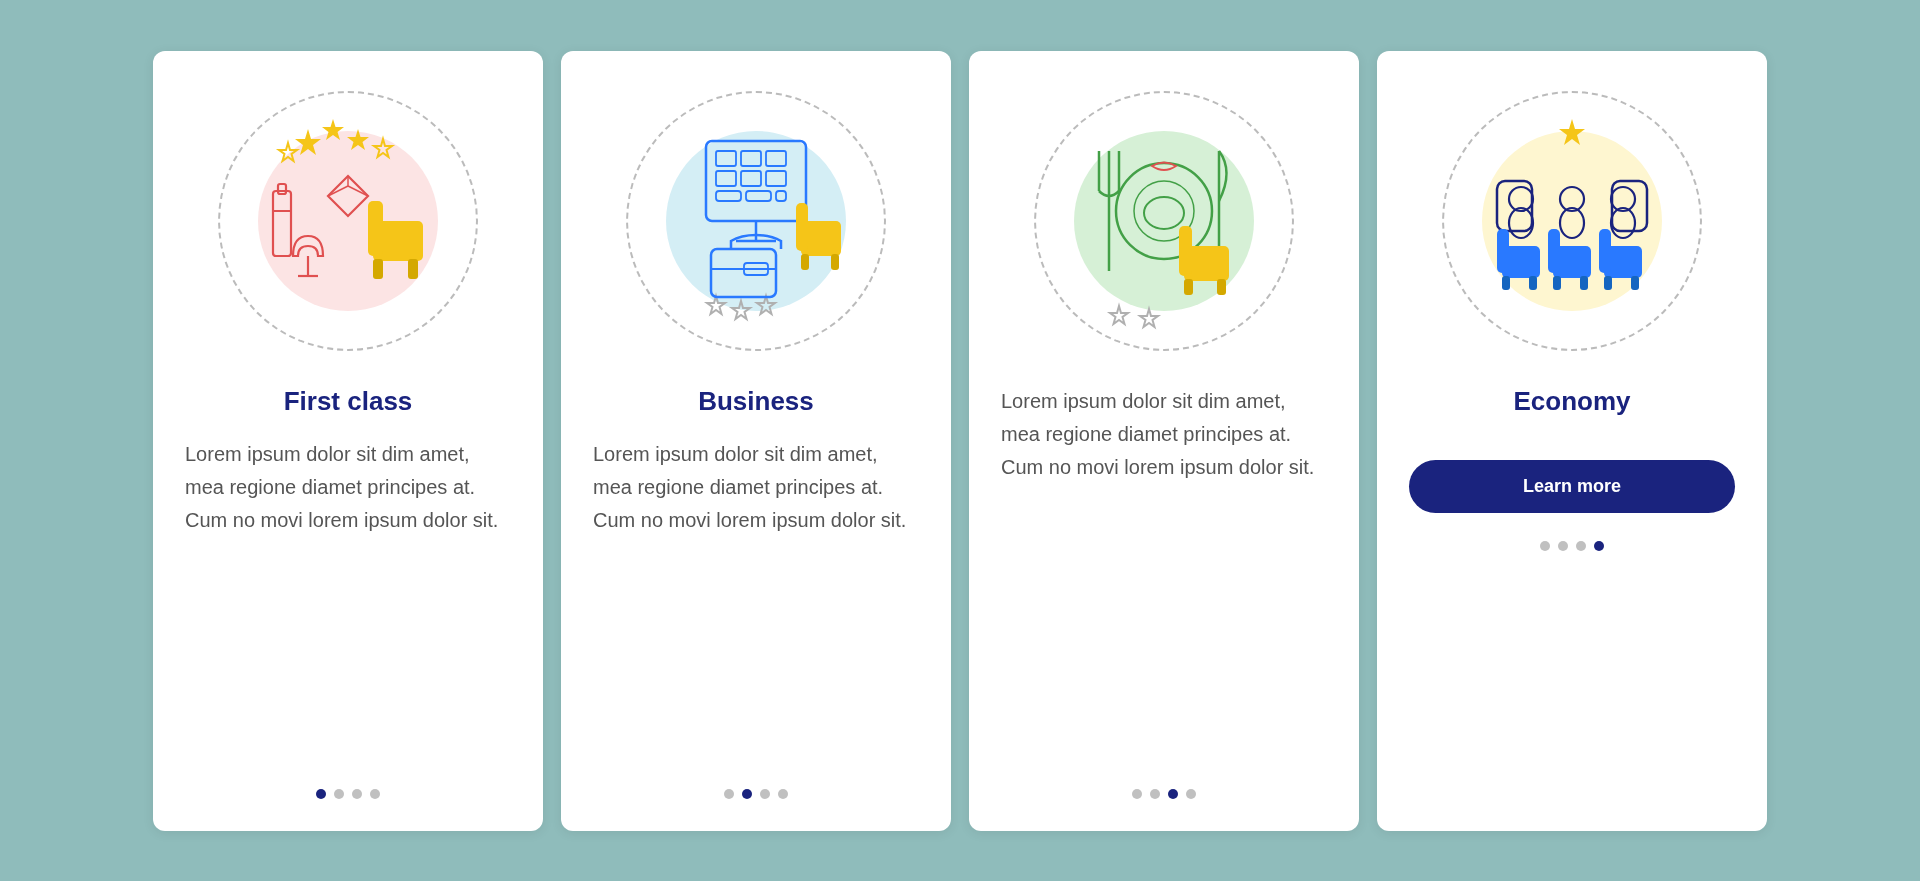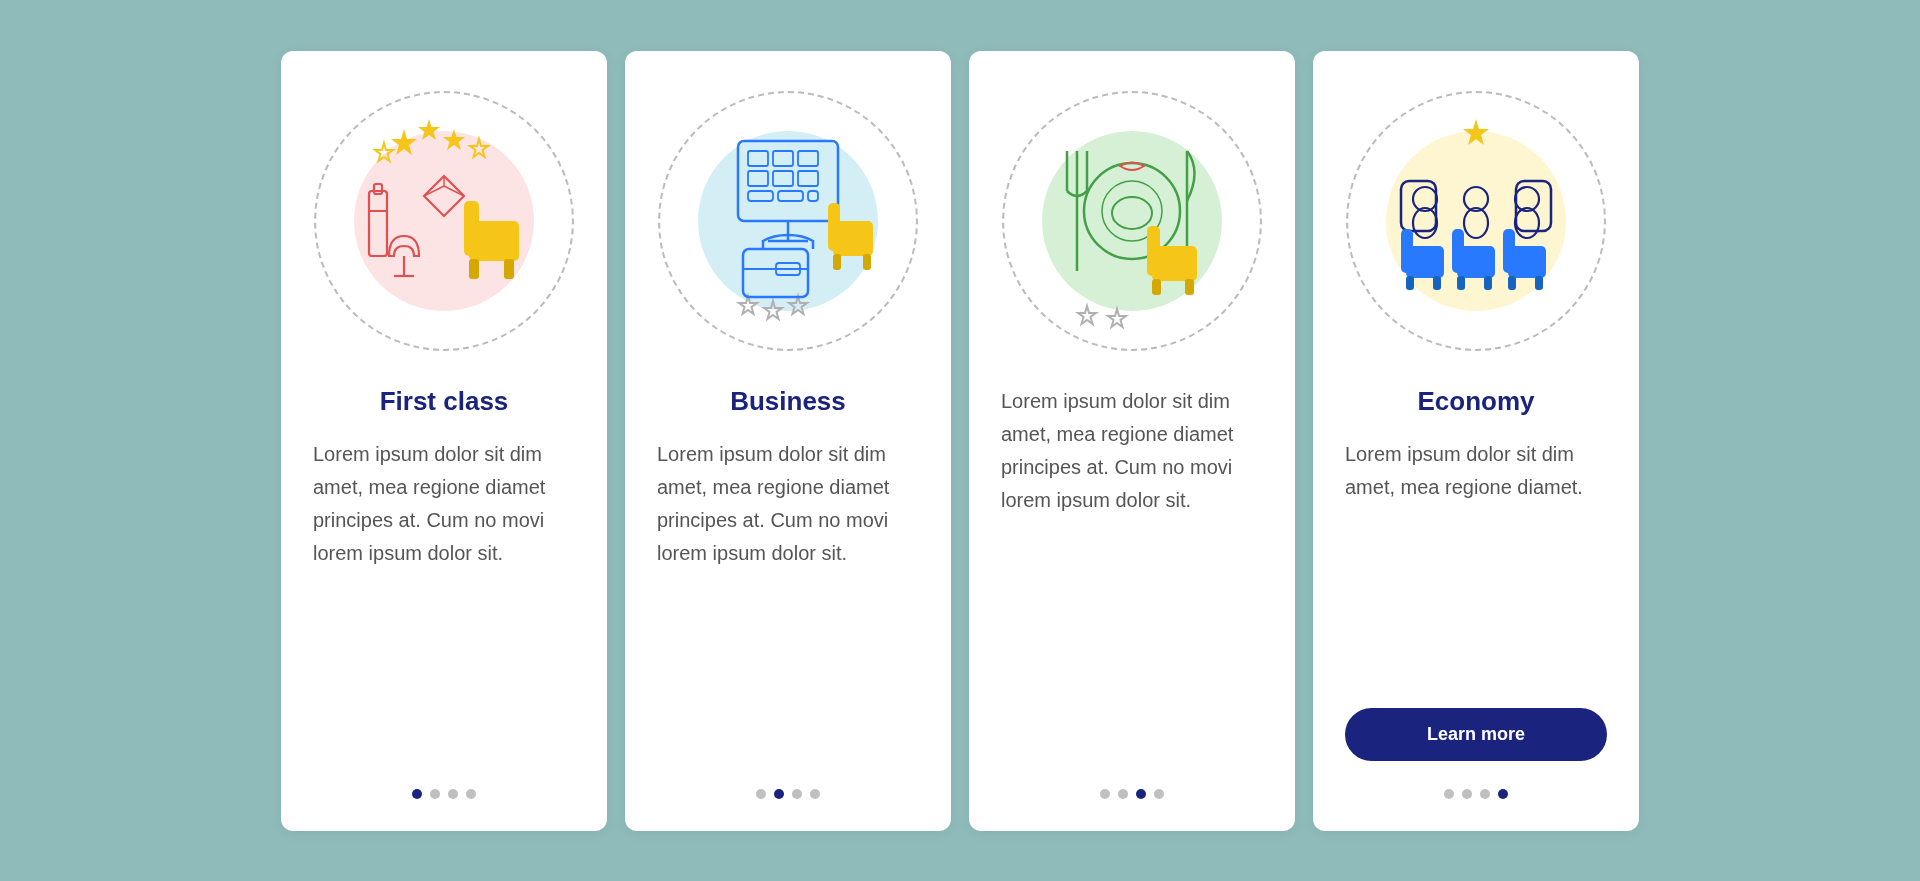--- a/index.html
+++ b/index.html
@@ -14,21 +14,21 @@
       overflow: hidden;
     }
     .cards-container {
       display: flex;
       gap: 18px;
       padding: 40px;
     }
     .card {
       background: #ffffff;
       border-radius: 12px;
-      width: 326px;
+      width: 390px;
       min-height: 780px;
       display: flex;
       flex-direction: column;
       align-items: center;
       padding: 30px 32px 32px;
       box-shadow: 0 2px 12px rgba(0,0,0,0.08);
       position: relative;
     }
     .illustration-container {
       width: 280px;
@@ -86,20 +86,21 @@
     .learn-more-btn {
       display: block;
       background-color: #1a237e;
       color: #fff;
       border: none;
       border-radius: 30px;
       padding: 16px 50px;
       font-size: 18px;
       font-weight: 600;
       cursor: pointer;
+      margin-top: 22px;
       width: 100%;
       text-align: center;
     }
     .dots-row {
       display: flex;
       gap: 8px;
       margin-top: 28px;
       justify-content: center;
     }
     .dot {
@@ -282,21 +283,20 @@
 
         <rect x="162" y="155" width="38" height="32" rx="5" fill="#2979ff"></rect>
         <rect x="157" y="138" width="12" height="44" rx="5" fill="#2979ff"></rect>
         <rect x="162" y="185" width="8" height="14" rx="3" fill="#1565c0"></rect>
         <rect x="189" y="185" width="8" height="14" rx="3" fill="#1565c0"></rect>
         <ellipse cx="181" cy="132" rx="12" ry="15" fill="none" stroke="#1a237e" stroke-width="2.2"></ellipse>
         <circle cx="181" cy="108" r="12" fill="none" stroke="#1a237e" stroke-width="2.2"></circle>
       </svg>
     </div>
     <div class="card-title">Economy</div>
-    <div class="card-text">Lorem ipsum dolor sit dim amet, mea regione diamet.</div>
     <button class="learn-more-btn">Learn more</button>
     <div class="dots-row">
       <div class="dot"></div>
       <div class="dot"></div>
       <div class="dot"></div>
       <div class="dot active"></div>
     </div>
   </div>
 
 </div>

